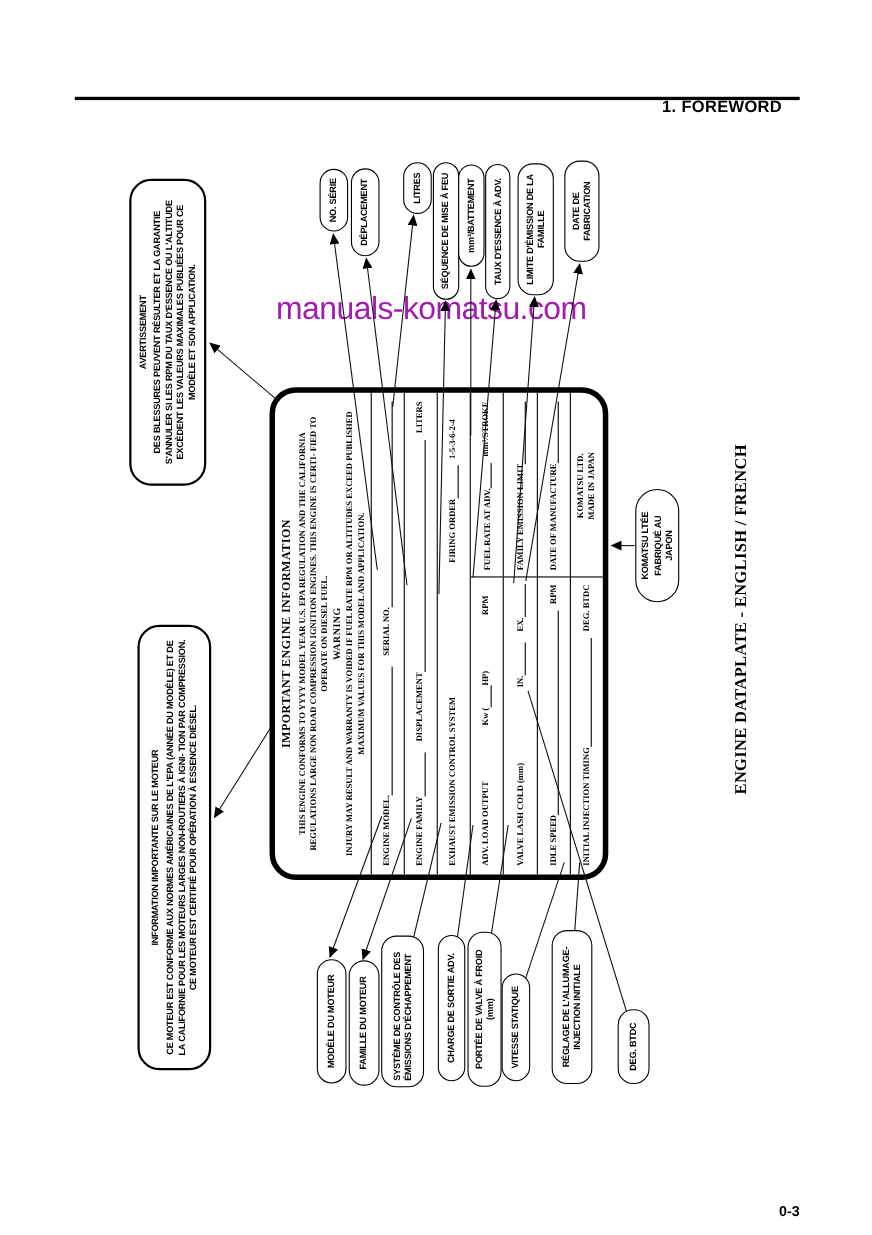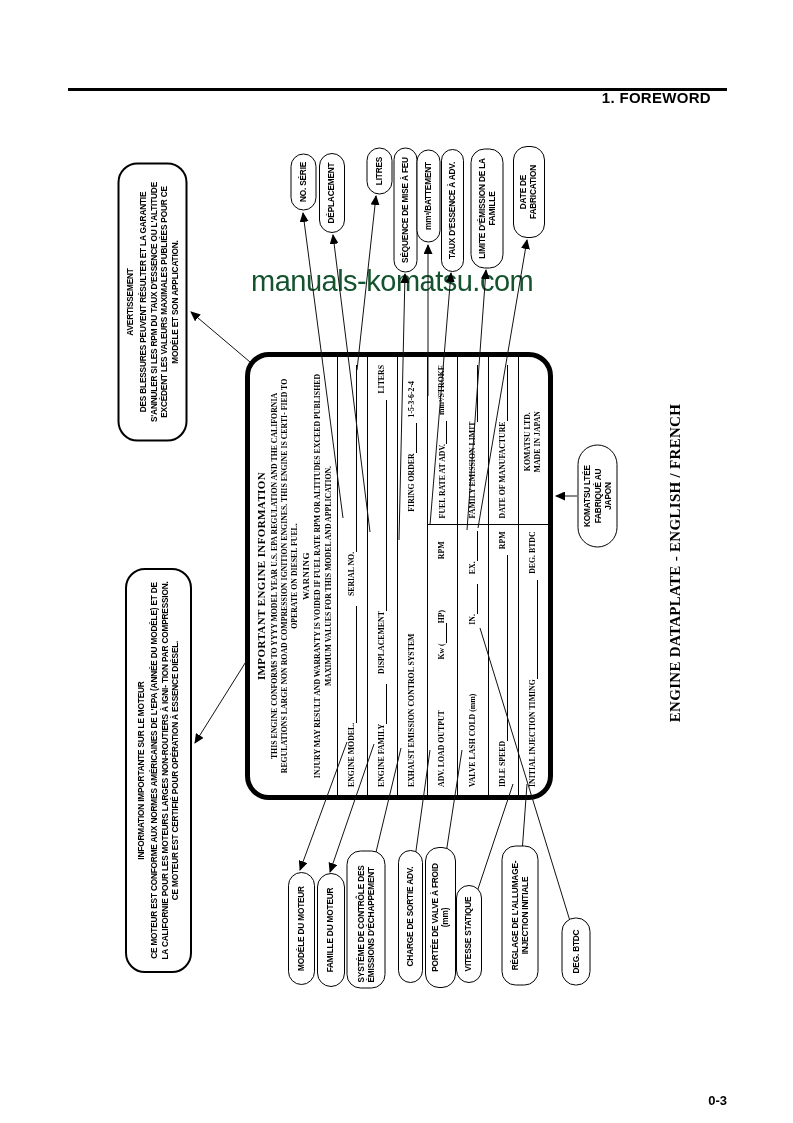--- a/index.html
+++ b/index.html
@@ -4,21 +4,21 @@
 <style>
   html,body{margin:0;padding:0;background:#e8e8e8;}
   #page{position:relative;width:793px;height:1123px;background:#ffffff;overflow:hidden;
         font-family:"Liberation Sans",sans-serif;color:#000;}
   
   .hdr{position:absolute;top:68px;right:82px;font:700 15px "Liberation Sans",sans-serif;letter-spacing:.3px;margin-top:21px;}
   .hdr-rule{position:absolute;left:68px;top:88px;width:659px;height:3px;background:#000;}
   .pagenum{position:absolute;top:1068px;right:66px;font:700 13px "Liberation Sans",sans-serif;margin-top:25px;}
   
   .wm{position:absolute;left:251px;top:264px;font:400 29px/1.2 "Liberation Sans",sans-serif;
-      color:#14532d;letter-spacing:-.5px;z-index:8;}
+      color:#a21caf;letter-spacing:-.5px;z-index:8;}
   
   .rot{position:absolute;transform:rotate(-90deg);box-sizing:border-box;}
   
   .pill{border:1.5px solid #000;border-radius:14px;background:#fff;z-index:10;
         display:flex;align-items:center;justify-content:center;text-align:center;
         font:700 8.3px/1.15 "Liberation Sans",sans-serif;padding:2px 5px;letter-spacing:-.2px;}
   .pill.ta-l{text-align:left;justify-content:flex-start;}
   
   .bubble{border:2px solid #000;border-radius:20px;background:#fff;z-index:10;
           display:flex;flex-direction:column;justify-content:center;

